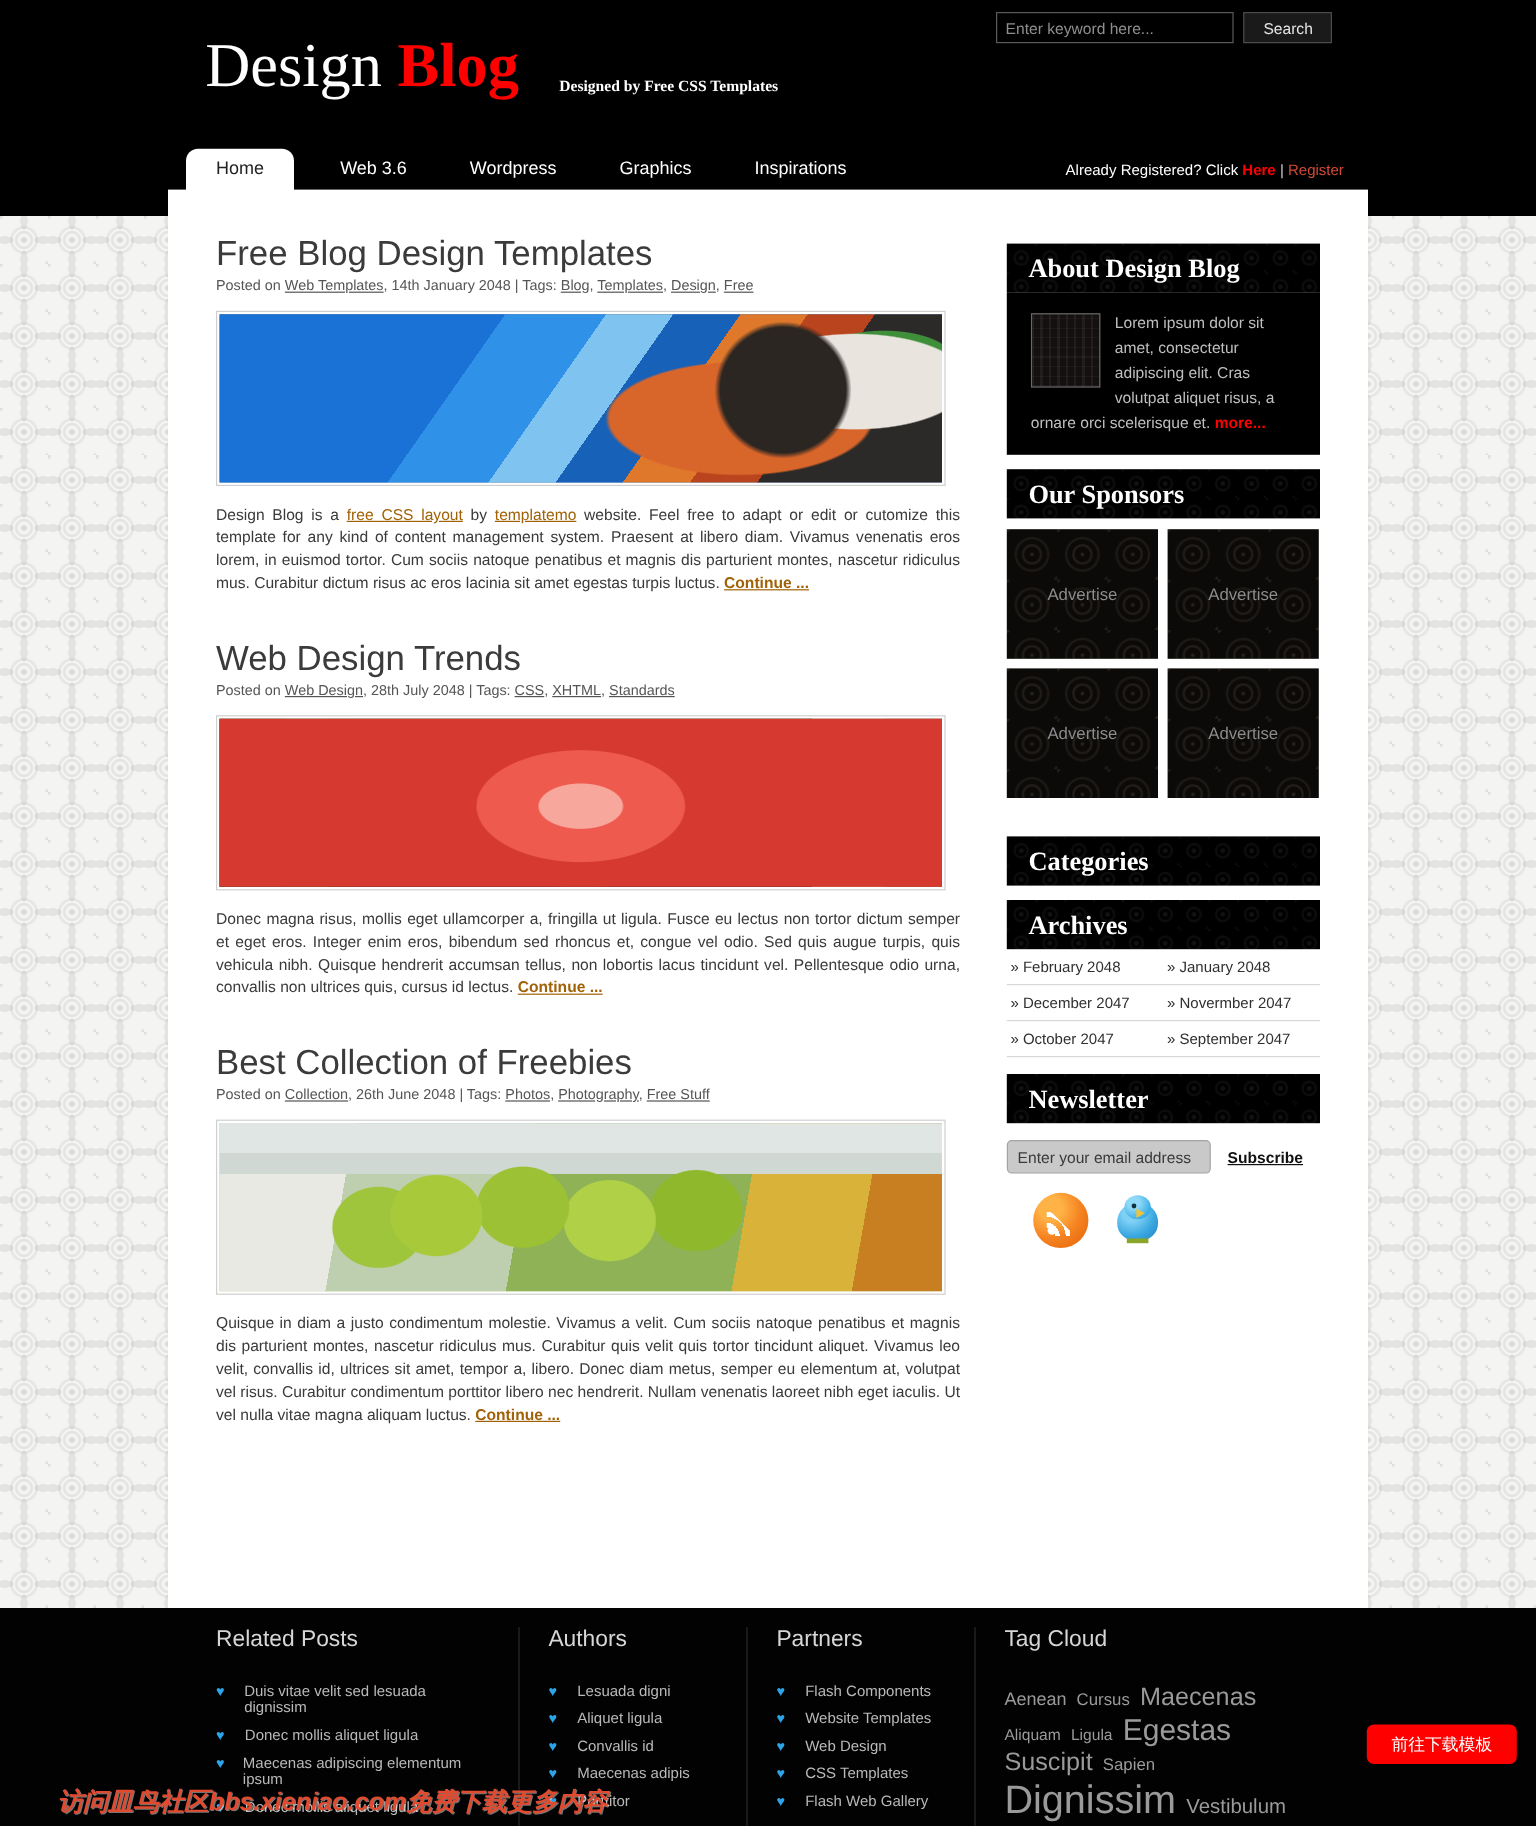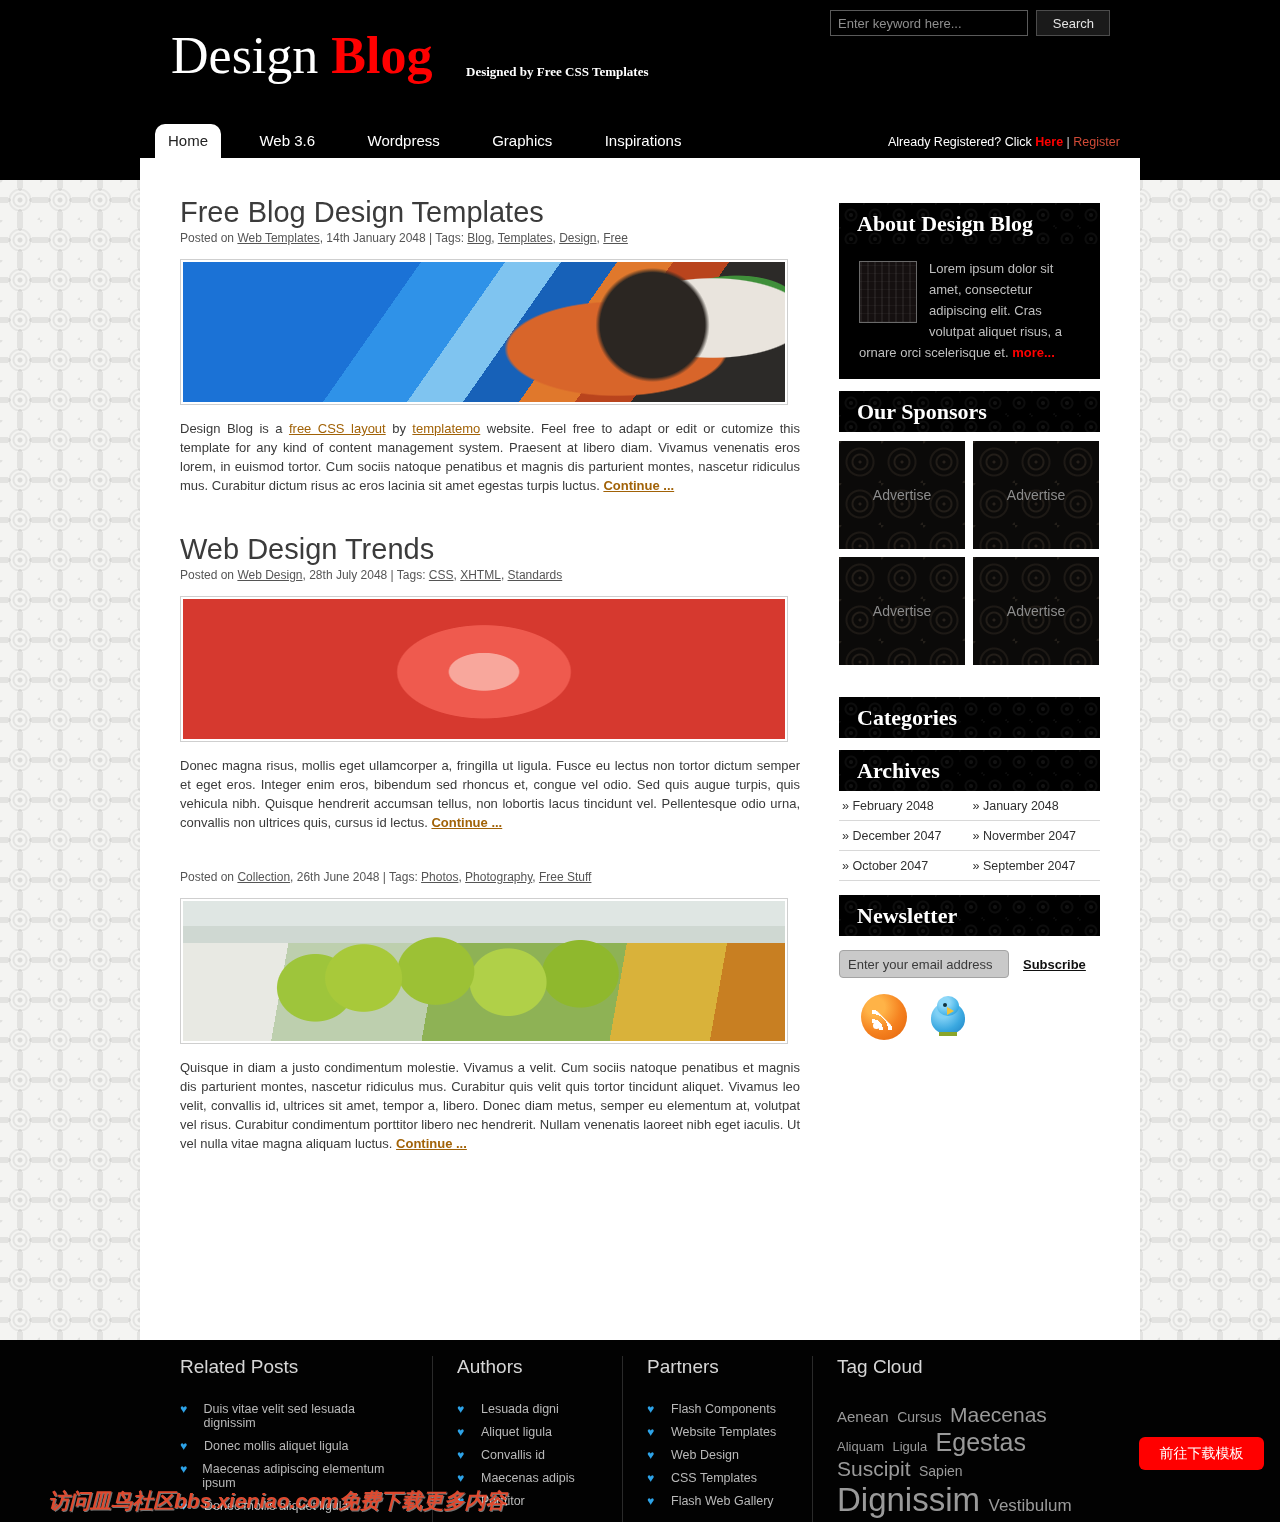--- a/index.html
+++ b/index.html
@@ -66,21 +66,21 @@
   .reg .register{ color:#d14a36; font-weight:normal; }
 
   
   .nav{ position:absolute; left:155px; top:124px; z-index:4; }
   .tab{
     display:inline-block; font-size:15px; color:#ffffff; text-align:center;
     padding:8px 0 12px 0; cursor:pointer;
   }
   .tab.active{
     background:#ffffff; color:#222222; border-radius:10px 10px 0 0;
-    width:66px; position:relative;
+    width:90px; position:relative;
   }
   .tab.active::after{
     content:""; position:absolute; left:0; bottom:-8px; width:66px; height:10px; background:#fff;
   }
 
   
   .panel{
     position:absolute; left:140px; top:158px; width:1000px; height:1182px;
     background:#ffffff; z-index:2;
   }
@@ -322,20 +322,21 @@
     </div>
     <div class="thumb">
       <div class="img img-flower"></div>
     </div>
     <p class="body-text">
       <span>Donec magna risus, mollis eget ullamcorper a, fringilla ut ligula. Fusce eu lectus non tortor dictum semper et eget eros. Integer enim eros, bibendum sed rhoncus et, congue vel odio. Sed quis augue turpis, quis vehicula nibh. Quisque hendrerit accumsan tellus, non lobortis lacus tincidunt vel. Pellentesque odio urna, convallis non ultrices quis, cursus id lectus. </span><a class="cont" href="#">Continue ...</a>
     </p>
   </div>
 
   <div class="post" style="margin-top:38px;">
+    <h2>Best Collection of Freebies</h2>
     <div class="meta">
       <span>Posted on </span><a href="#">Collection</a><span>, 26th June 2048 | Tags: </span><a href="#">Photos</a>, <a href="#">Photography</a>, <a href="#">Free Stuff</a>
     </div>
     <div class="thumb">
       <div class="img img-banana"></div>
     </div>
     <p class="body-text">
       <span>Quisque in diam a justo condimentum molestie. Vivamus a velit. Cum sociis natoque penatibus et magnis dis parturient montes, nascetur ridiculus mus. Curabitur quis velit quis tortor tincidunt aliquet. Vivamus leo velit, convallis id, ultrices sit amet, tempor a, libero. Donec diam metus, semper eu elementum at, volutpat vel risus. Curabitur condimentum porttitor libero nec hendrerit. Nullam venenatis laoreet nibh eget iaculis. Ut vel nulla vitae magna aliquam luctus. </span><a class="cont" href="#">Continue ...</a>
     </p>
   </div>

